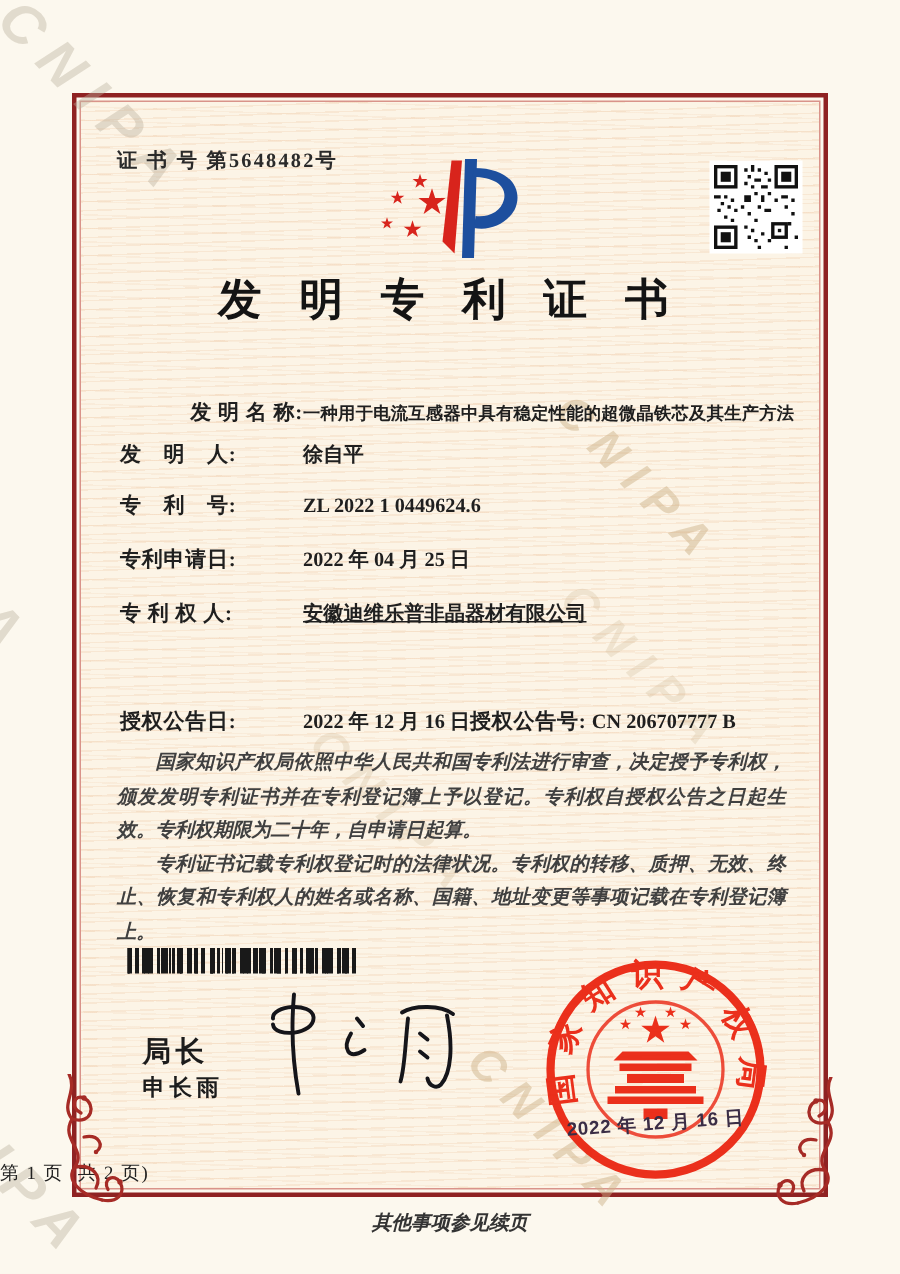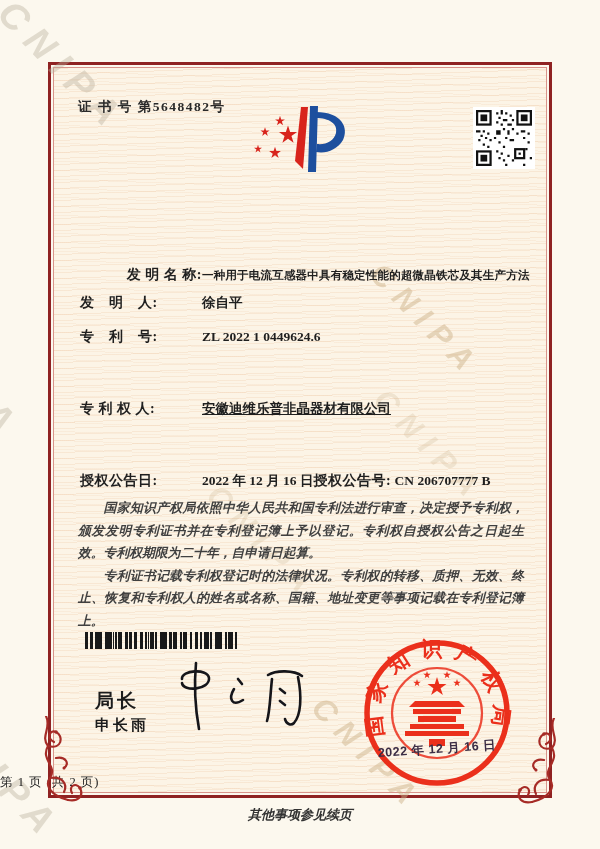--- a/index.html
+++ b/index.html
@@ -111,29 +111,33 @@
       <rect x="2" y="2" width="3" height="3"></rect>
         <rect x="20" y="2" width="3" height="3"></rect>
         <rect x="2" y="20" width="3" height="3"></rect>
       <path d="M9 1h1v1H9z M11 0h1v2h-1z M13 1h1v1h-1z M15 2h1v1h-1z M10 3h1v1h-1z M12 4h2v1h-2z M16 4h1v1h-1z M9 5h1v1H9z M11 6h1v1h-1z M14 6h2v1h-2z M0 9h2v1H0z M3 9h1v1H3z M5 10h1v1H5z M2 11h1v1H2z M4 12h1v1H4z M1 13h1v1H1z M6 13h1v1H6z M3 15h1v1H3z M5 16h1v1H5z M9 9h2v2H9z M12 8h1v1h-1z M14 9h1v2h-1z M16 8h1v1h-1z M18 10h1v1h-1z M20 9h2v1h-2z M23 10h1v1h-1z M13 12h1v1h-1z M15 13h2v1h-2z M21 12h1v1h-1z M23 14h1v1h-1z M10 14h1v1h-1z M8 12h1v1H8z M12 16h1v1h-1z M9 18h1v1H9z M11 19h1v1h-1z M10 21h1v1h-1z M12 22h1v1h-1z M14 20h1v1h-1z M16 22h1v1h-1z M13 24h1v1h-1z M21 24h1v1h-1z M24 21h1v1h-1z M22 17h1v1h-1z"></path>
       <rect x="17" y="17" width="5" height="5"></rect>
     </g>
     <rect x="18" y="18" width="3" height="3" fill="#fff"></rect>
     <rect x="19" y="19" width="1" height="1" fill="#111"></rect>
   </svg>
 
+  <div class="title">发 明 专 利 证 书</div>
 
   <div class="row" style="top:266px;text-align:right;">
     <span class="flabel">发 明 名 称:</span><span class="fvalue small">一种用于电流互感器中具有稳定性能的超微晶铁芯及其生产方法</span>
   </div>
   <div class="row" style="top:294px;">
     <span class="flabel">发　明　人:</span><span class="fvalue">徐自平</span>
   </div>
   <div class="row" style="top:328px;">
     <span class="flabel">专　利　号:</span><span class="fvalue">ZL 2022 1 0449624.6</span>
+  </div>
+  <div class="row" style="top:364px;">
+    <span class="flabel">专利申请日:</span><span class="fvalue">2022 年 04 月 25 日</span>
   </div>
   <div class="row" style="top:400px;text-decoration:underline;">
     <span class="flabel">专 利 权 人:</span><span class="fvalue">安徽迪维乐普非晶器材有限公司</span>
   </div>
   <div class="row" style="top:472px;">
     <span class="flabel">授权公告日:</span><span class="fvalue">2022 年 12 月 16 日</span><span class="flabel2">授权公告号:</span> <span class="fvalue">CN 206707777 B</span>
   </div>
 
   <div class="body-text">
     <p>国家知识产权局依照中华人民共和国专利法进行审查，决定授予专利权，颁发发明专利证书并在专利登记簿上予以登记。专利权自授权公告之日起生效。专利权期限为二十年，自申请日起算。</p>

